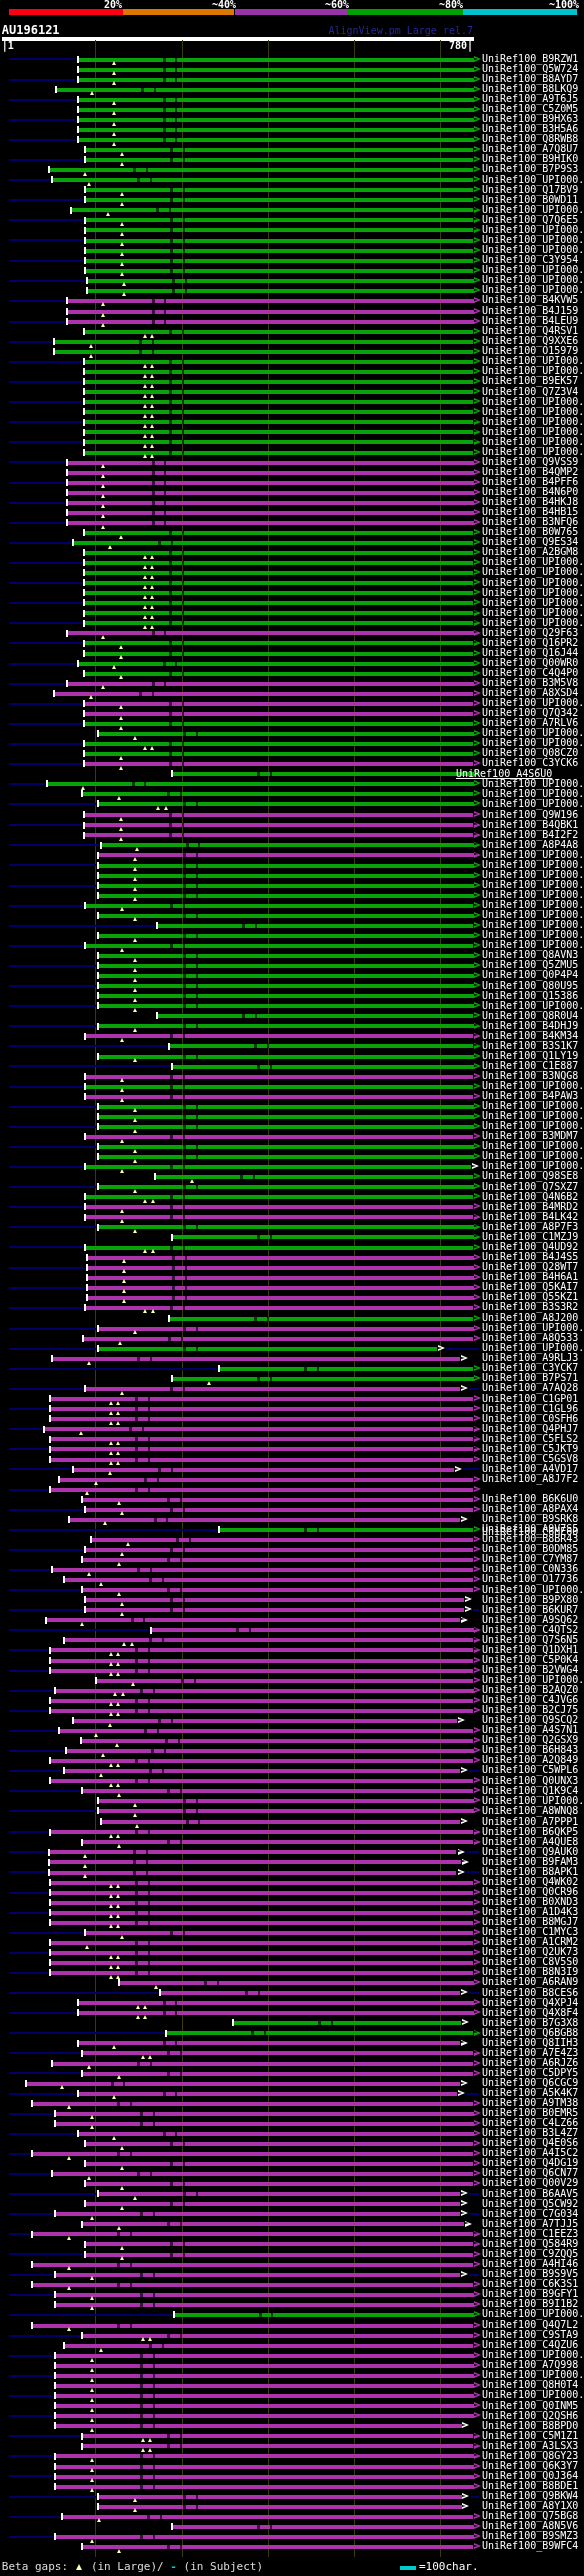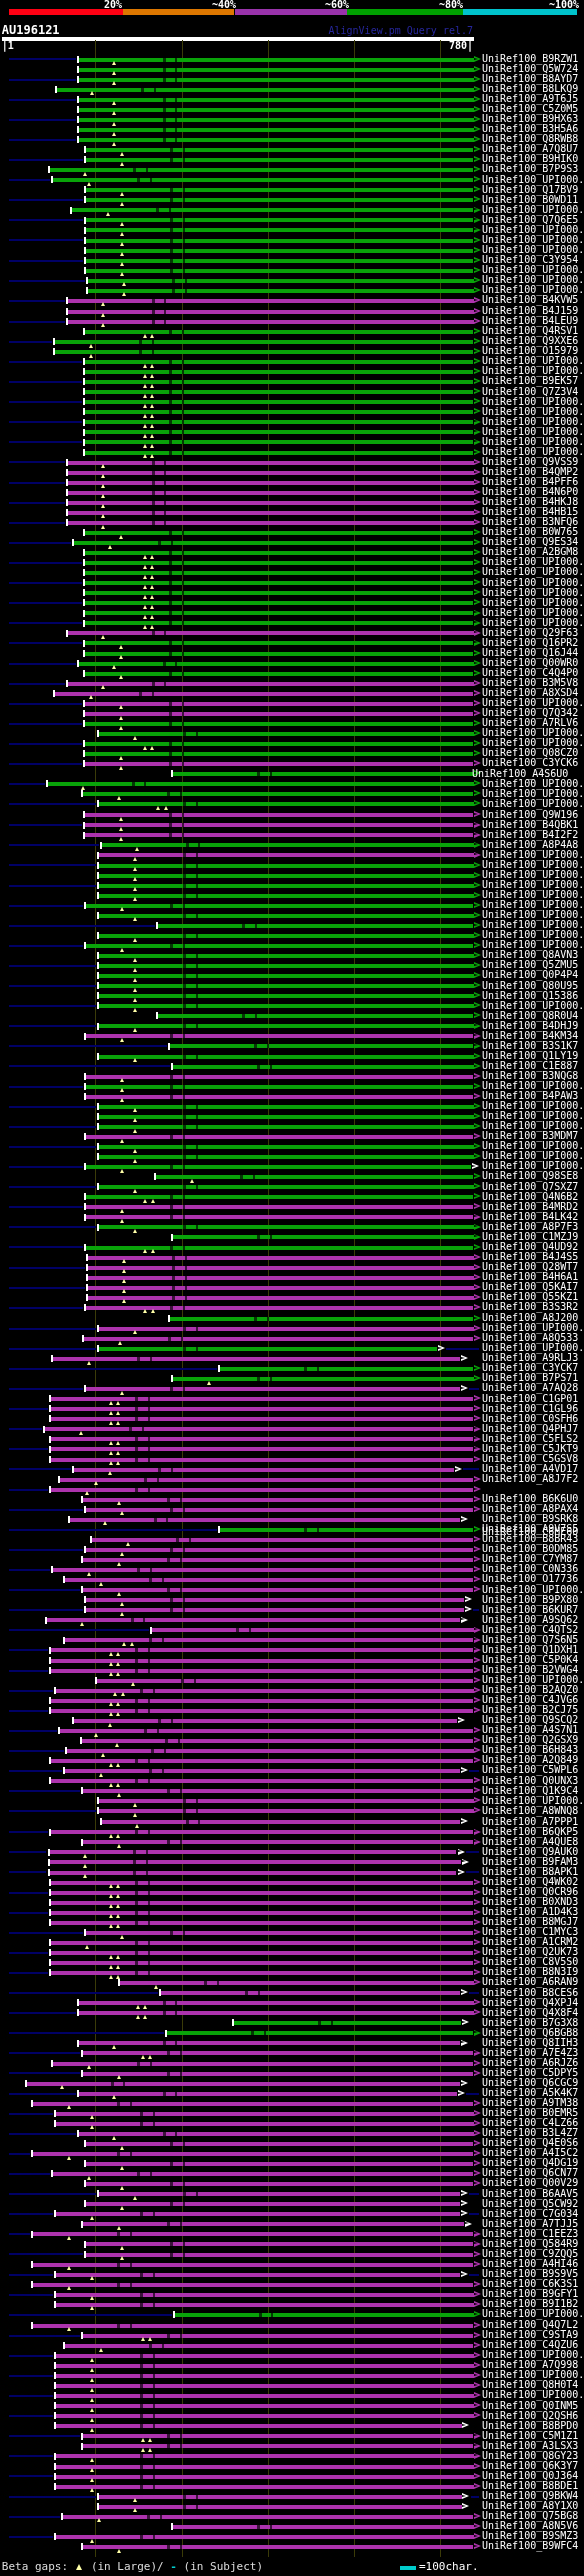--- a/index.html
+++ b/index.html
@@ -43,21 +43,21 @@
       <div class="seg" style="left: 463px; width: 114px; background: rgb(0, 195, 204);"></div>
     </div>
   <div id="pctlabels">
       <div class="abs pct" style="left: 113px; top: -0.9px;">20%</div>
       <div class="abs pct" style="left: 224px; top: -0.9px;">~40%</div>
       <div class="abs pct" style="left: 337px; top: -0.9px;">~60%</div>
       <div class="abs pct" style="left: 451px; top: -0.9px;">~80%</div>
       <div class="abs pct" style="left: 564px; top: -0.9px;">~100%</div>
     </div>
   <div class="abs" id="queryTitle">AU196121</div>
-  <div class="abs" id="credit">AlignView.pm Query rel.7</div>
+  <div class="abs" id="credit">AlignView.pm Large rel.7</div>
   <div class="abs" id="queryBar"></div>
   <div class="abs scaleTxt" style="left:1.8px;">|1</div>
   <div class="abs scaleTxt" style="left:0;width:473px;text-align:right;">780|</div>
   <div id="gridlines">
       <div class="grid" style="left: 95px; top: 40px; height: 2517px;"></div>
       <div class="grid" style="left: 182px; top: 40px; height: 2517px;"></div>
       <div class="grid" style="left: 268px; top: 40px; height: 2517px;"></div>
       <div class="grid" style="left: 354px; top: 40px; height: 2517px;"></div>
       <div class="grid" style="left: 440px; top: 40px; height: 2517px;"></div>
     </div>
@@ -828,21 +828,21 @@
         <div class="arrowI" style="left: 474px; top: 762px;"></div>
         <div class="rlabel" style="left: 482px; top: 758px;">UniRef100_C3YCK6</div>
       </div>
       <div>
         <div class="bar" style="left: 172px; width: 302px; top: 772px; background: rgb(9, 163, 9);"></div>
         <div class="tick" style="left: 171px; top: 770px;"></div>
         <div class="notch" style="left: 257px; width: 2.7px; top: 772px;"></div>
         <div class="notch" style="left: 270px; width: 1.8px; top: 772px;"></div>
         <div class="arrowO" style="left: 474px; top: 770px; border-left: 7.3px solid rgb(9, 163, 9);"></div>
         <div class="arrowI" style="left: 474px; top: 772px;"></div>
-        <div class="rlabel" style="left: 472px; top: 769px;">UniRef100_A4S6U0</div>
+        <div class="rlabel" style="left: 456px; top: 769px; text-decoration: underline;">UniRef100_A4S6U0</div>
       </div>
       <div>
         <div class="guide" style="left: 9.1px; width: 36px; top: 783px; background: rgb(0, 0, 102);"></div>
         <div class="bar" style="left: 47px; width: 427px; top: 782px; background: rgb(9, 163, 9);"></div>
         <div class="tick" style="left: 46px; top: 780px;"></div>
         <div class="notch" style="left: 132px; width: 2.7px; top: 782px;"></div>
         <div class="notch" style="left: 144px; width: 1.8px; top: 782px;"></div>
         <div class="tri" style="left: 81px; top: 786px; border-bottom: 4.6px solid rgb(255, 255, 168);"></div>
         <div class="arrowO" style="left: 474px; top: 780px; border-left: 7.3px solid rgb(9, 163, 9);"></div>
         <div class="arrowI" style="left: 474px; top: 782px;"></div>

